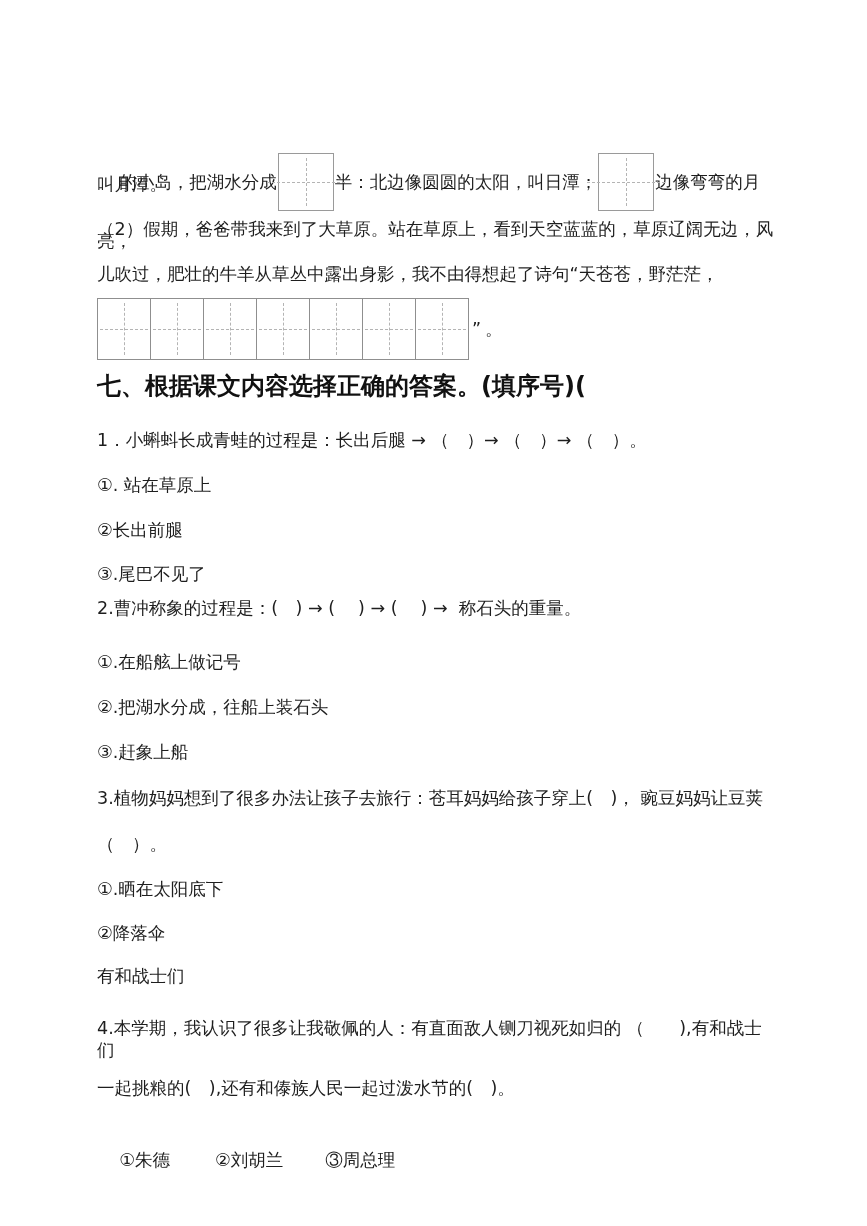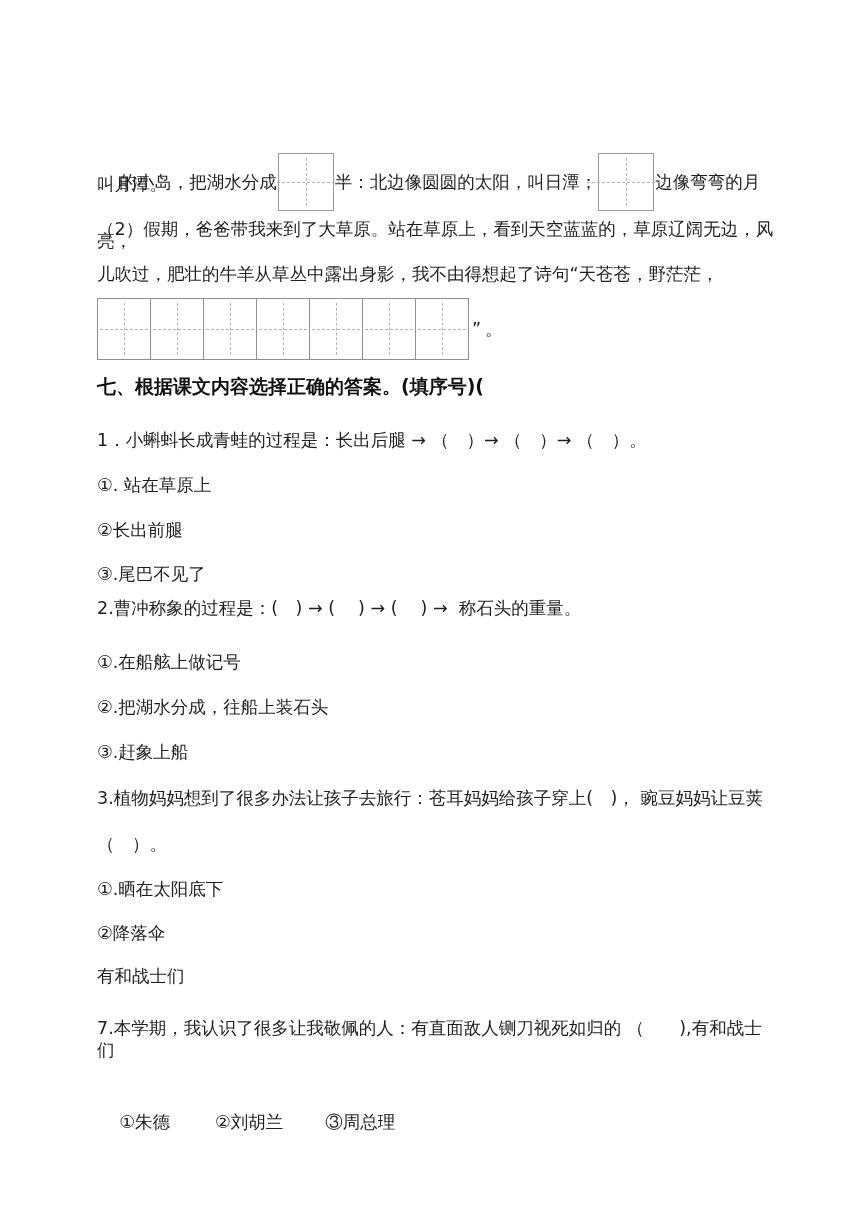--- a/index.html
+++ b/index.html
@@ -70,21 +70,21 @@
   }
   .close-mark {
     display: inline-block;
     vertical-align: middle;
     font-size: 17.5px;
     margin-left: 3px;
     letter-spacing: 4px;
   }
 
   .heading {
-    font-size: 19px;
+    font-size: 24px;
     font-weight: 700;
     line-height: 24px;
     color: #111111;
     white-space: pre-wrap;
   }
 
   .opt-row span { display: inline-block; }
   .opt-gap1 { margin-left: 45px; }
   .opt-gap2 { margin-left: 42px; font-family: Liberation Mono, monospace; }
 </style>
@@ -126,19 +126,20 @@
   <div class="ln" style="margin-top:32px">①.在船舷上做记号</div>
   <div class="ln" style="margin-top:23px">②.把湖水分成，往船上装石头</div>
   <div class="ln" style="margin-top:23px">③.赶象上船</div>
 
   <div class="ln" style="margin-top:24px">3.植物妈妈想到了很多办法让孩子去旅行：苍耳妈妈给孩子穿上(　)， 豌豆妈妈让豆荚</div>
   <div class="ln" style="margin-top:24px">（　）。</div>
   <div class="ln" style="margin-top:23px">①.晒在太阳底下</div>
   <div class="ln" style="margin-top:22px">②降落伞</div>
   <div class="ln" style="margin-top:21px">有和战士们</div>
 
-  <div class="ln" style="margin-top:30px">7.本学期，我认识了很多让我敬佩的人：有直面敌人铡刀视死如归的 （　　),有和战士们</div>
+  <div class="ln" style="margin-top:30px">4.本学期，我认识了很多让我敬佩的人：有直面敌人铡刀视死如归的 （　　),有和战士们</div>
+  <div class="ln" style="margin-top:16px">一起挑粮的(　),还有和傣族人民一起过泼水节的(　)。</div>
 
   <div class="ln opt-row" style="margin-top:28px">
     <span>①朱德</span><span class="opt-gap1">②刘胡兰</span><span class="opt-gap2">③周总理</span>
   </div>
 
 </div>
 
 </body></html>

